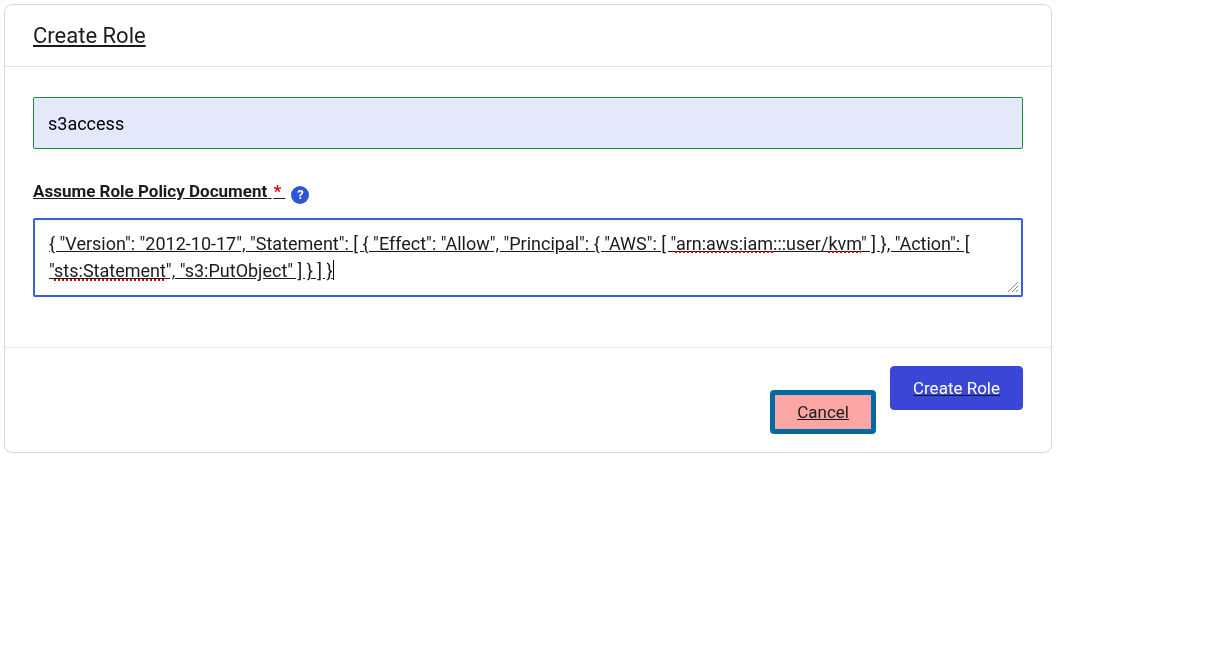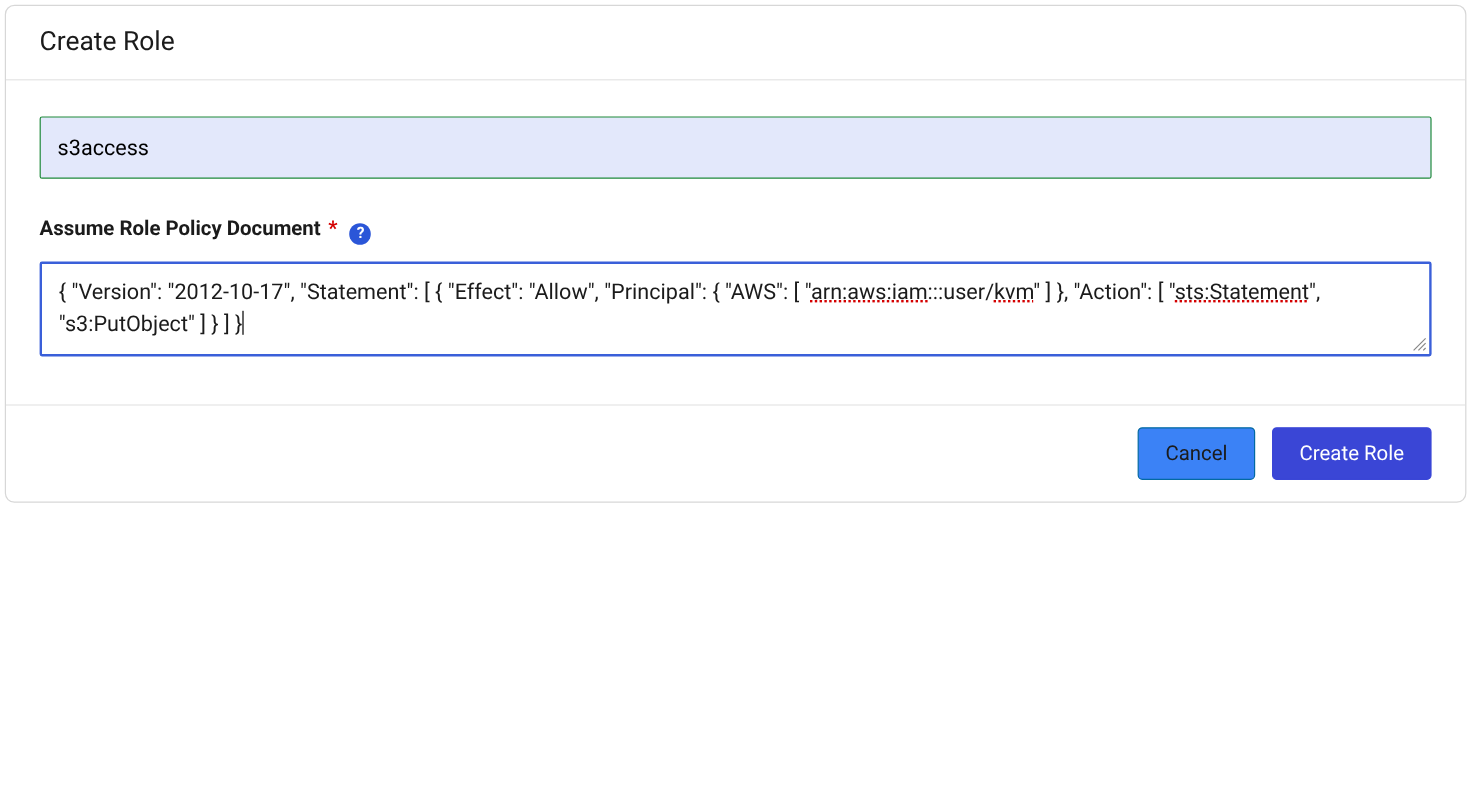--- a/index.html
+++ b/index.html
@@ -9,39 +9,40 @@
     width: 1228px;
     height: 660px;
     font-family: -apple-system, BlinkMacSystemFont, "Segoe UI", Roboto, "Helvetica Neue", Arial, sans-serif;
     background: #fff;
     color: #1b1b1b;
   }
   .modal {
     border: 1px solid #d7d7d7;
     border-radius: 8px;
     margin: 4px;
-    width: 1218px;
+    width: 1048px;
     overflow: hidden;
+    text-decoration: underline;
   }
   .modal-header {
     padding: 18px 28px 18px 28px;
     border-bottom: 1px solid #e4e4e4;
   }
   .modal-title {
     font-size: 22px;
     font-weight: 400;
     color: #1b1b1b;
   }
   .modal-body {
     padding: 30px 28px 32px 28px;
   }
   .form-group {
     margin-bottom: 32px;
   }
-  .form-group.last { margin-bottom: 8px; }
+  .form-group.last { margin-bottom: 18px; }
   .form-label {
     display: block;
     font-size: 17px;
     font-weight: 700;
     color: #1b1b1b;
     margin-bottom: 14px;
   }
   .req { color: #d40000; font-weight: 700; margin-left: 2px; }
   .help-icon {
     display: inline-flex;
@@ -125,23 +126,24 @@
   }
   .btn {
     height: 44px;
     padding: 0 22px;
     font-size: 17px;
     border-radius: 4px;
     cursor: pointer;
     font-family: inherit;
   }
   .btn-secondary {
-    background: #3b82f6;
+    background: #fca5a5;
     color: #1b1b1b;
-    border: 1px solid #0369a1;
+    border: 5px solid #0369a1;
+    margin-top: 24px;
   }
   .btn-primary {
     background: #3a46d6;
     color: #fff;
     border: 1px solid #3a46d6;
   }
 </style>
 </head>
 <body>
 

